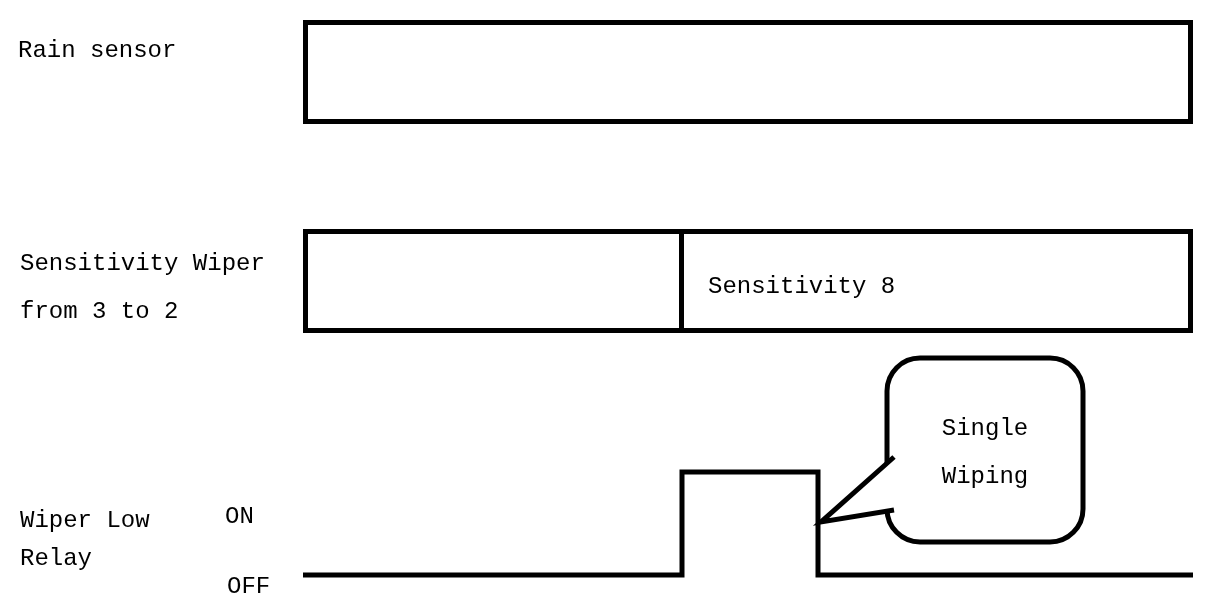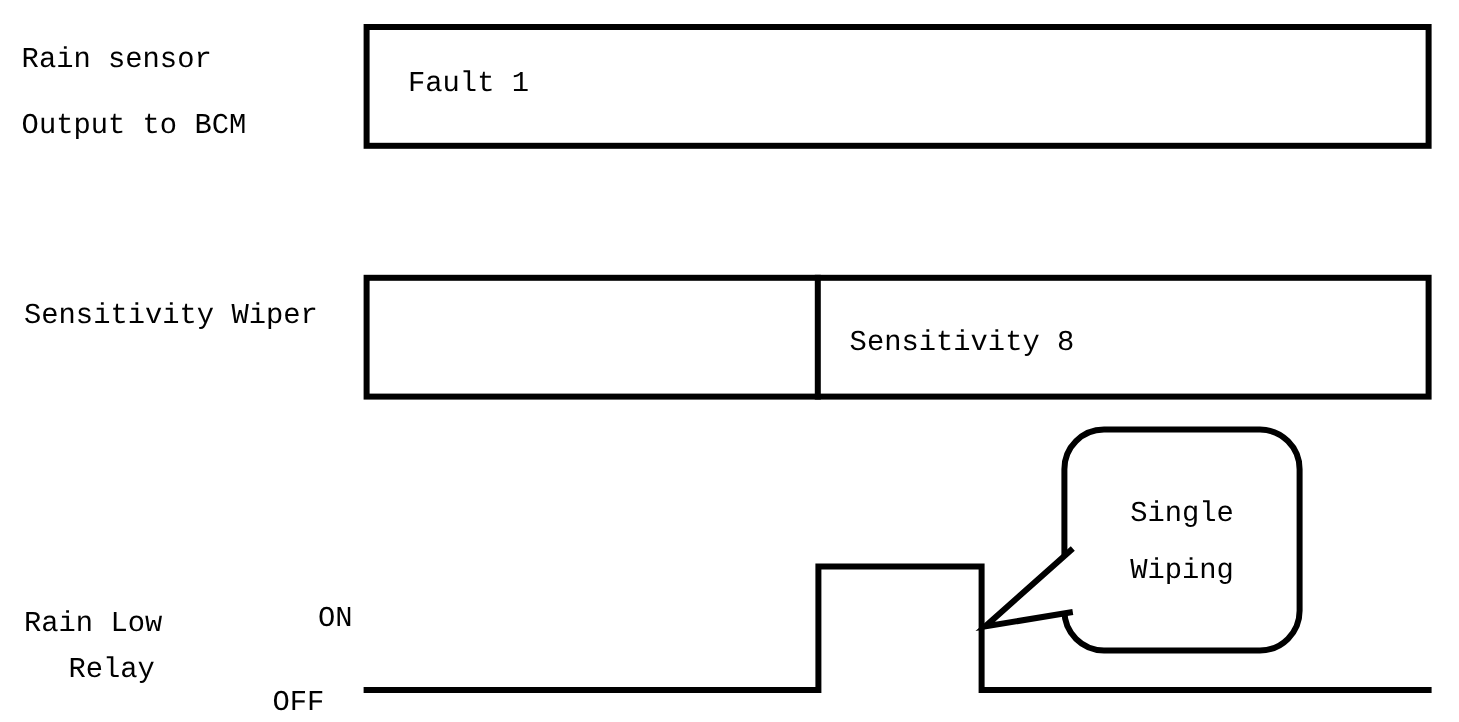--- a/index.html
+++ b/index.html
@@ -68,48 +68,47 @@
   
   .lbl-sens-1   { left: 20px;  top: 248px; }
   .lbl-sens-2   { left: 20px;  top: 296px; }
   .box-sens     { left: 303px; top: 229px; width: 890px; height: 104px; }
   .div-sens     { left: 679px; top: 229px; width: 5px; height: 104px; }
   .txt-sens3    { left: 330px; top: 271px; }
   .txt-sens2    { left: 708px; top: 271px; }
 
   
   .lbl-wiper-1  { left: 20px;  top: 505px; }
-  .lbl-wiper-2  { left: 20px;  top: 543px; margin-left: 37px; }
-  .txt-on       { left: 225px; top: 501px; margin-left: 40px; }
+  .lbl-wiper-2  { left: 20px;  top: 543px; }
+  .txt-on       { left: 225px; top: 501px; }
   .txt-off      { left: 227px; top: 571px; }
   .callout-l1   { top: 413px; }
   .callout-l2   { top: 461px; }
 </style>
 </head>
 <body>
 
 <div class="canvas">
 
   <svg class="layer" width="1216" height="602" viewBox="0 0 1216 602">
     <polyline class="stroke" points="303,575 682,575 682,472 818,472 818,575 1193,575"></polyline>
     <rect class="stroke bubble-fill" x="887" y="358" width="196" height="184" rx="33"></rect>
     <path class="stroke bubble-fill" d="M 894 457 L 821 522 L 894 510" stroke-miterlimit="10"></path>
   </svg>
 
   <div class="txt lbl-rain-1">Rain sensor</div>
-  <div class="txt lbl-rain-2">Output to BCM</div>
   <div class="box box-fault"></div>
-  <div class="txt txt-fault">Fault 1</div>
 
   <div class="txt lbl-sens-1">Sensitivity Wiper</div>
+  <div class="txt lbl-sens-2">from 3 to 2</div>
   <div class="box box-sens"></div>
   <div class="vline div-sens"></div>
   <div class="txt txt-sens2">Sensitivity 8</div>
 
-  <div class="txt lbl-wiper-1">Rain Low</div>
+  <div class="txt lbl-wiper-1">Wiper Low</div>
   <div class="txt lbl-wiper-2">Relay</div>
   <div class="txt txt-on">ON</div>
   <div class="txt txt-off">OFF</div>
 
   <div class="txt bubble-text callout-l2">Wiping</div>
   <div class="txt bubble-text callout-l1">Single</div>
 
 </div>
 
 </body></html>

